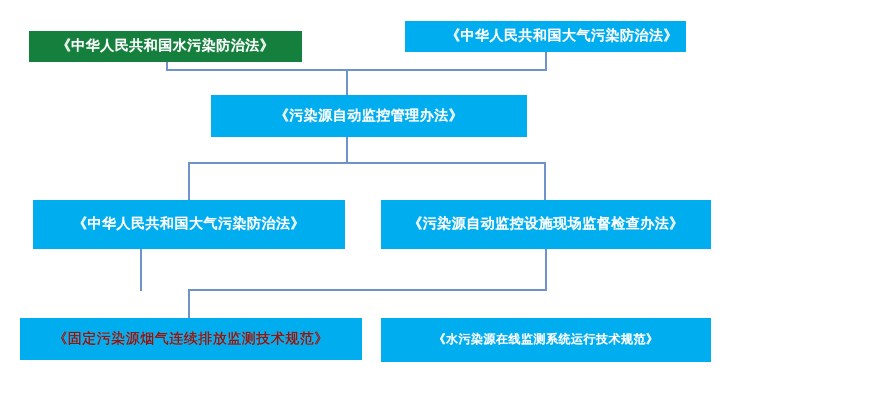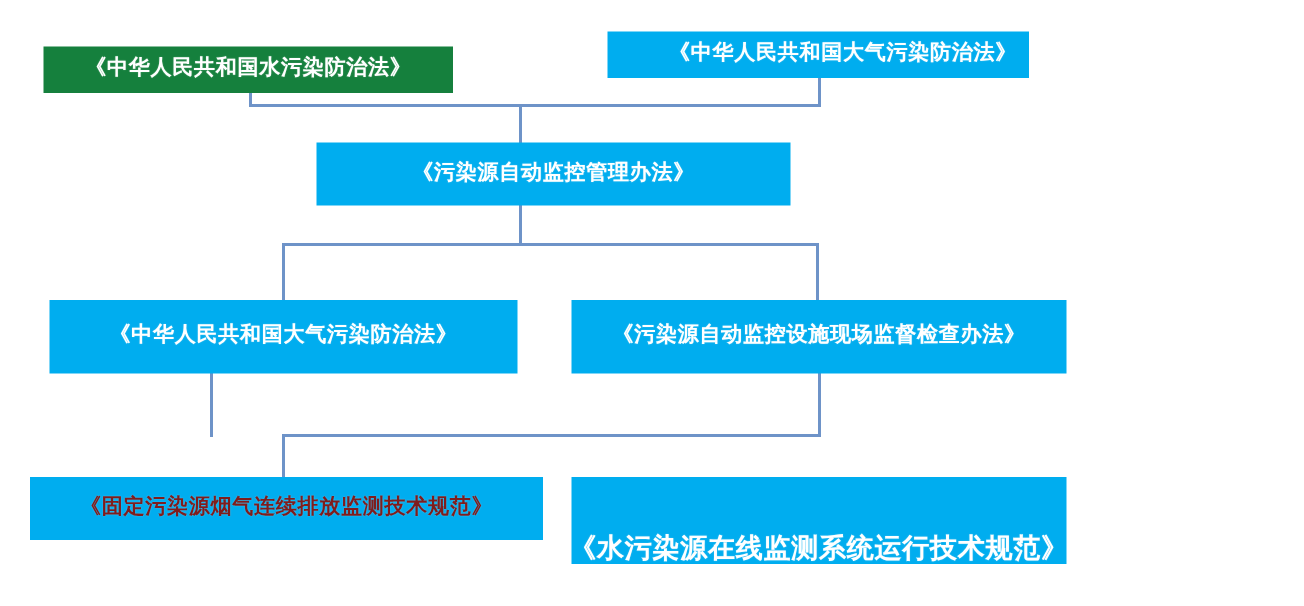--- a/index.html
+++ b/index.html
@@ -77,16 +77,16 @@
     </div>
     <div class="node" style="left: 33px; top: 200px; width: 312px; height: 49px; background: rgb(0, 173, 239); color: rgb(255, 255, 255); font-size: 14px;">
       <span class="node-label">《中华人民共和国大气污染防治法》</span>
     </div>
     <div class="node" style="left: 381px; top: 200px; width: 330px; height: 49px; background: rgb(0, 173, 239); color: rgb(255, 255, 255); font-size: 14px;">
       <span class="node-label">《污染源自动监控设施现场监督检查办法》</span>
     </div>
     <div class="node" style="left: 20px; top: 318px; width: 342px; height: 42px; background: rgb(0, 173, 239); color: #7f1d1d; font-size: 14px;">
       <span class="node-label">《固定污染源烟气连续排放监测技术规范》</span>
     </div>
-    <div class="node" style="left: 381px; top: 318px; width: 330px; height: 58px; background: rgb(0, 173, 239); color: rgb(255, 255, 255); font-size: 18px; align-items: flex-end;">
+    <div class="node" style="left: 381px; top: 318px; width: 330px; height: 44px; background: rgb(0, 173, 239); color: rgb(255, 255, 255); font-size: 12px;">
       <span class="node-label">《水污染源在线监测系统运行技术规范》</span>
     </div>
   </div>
 
 </body></html>

